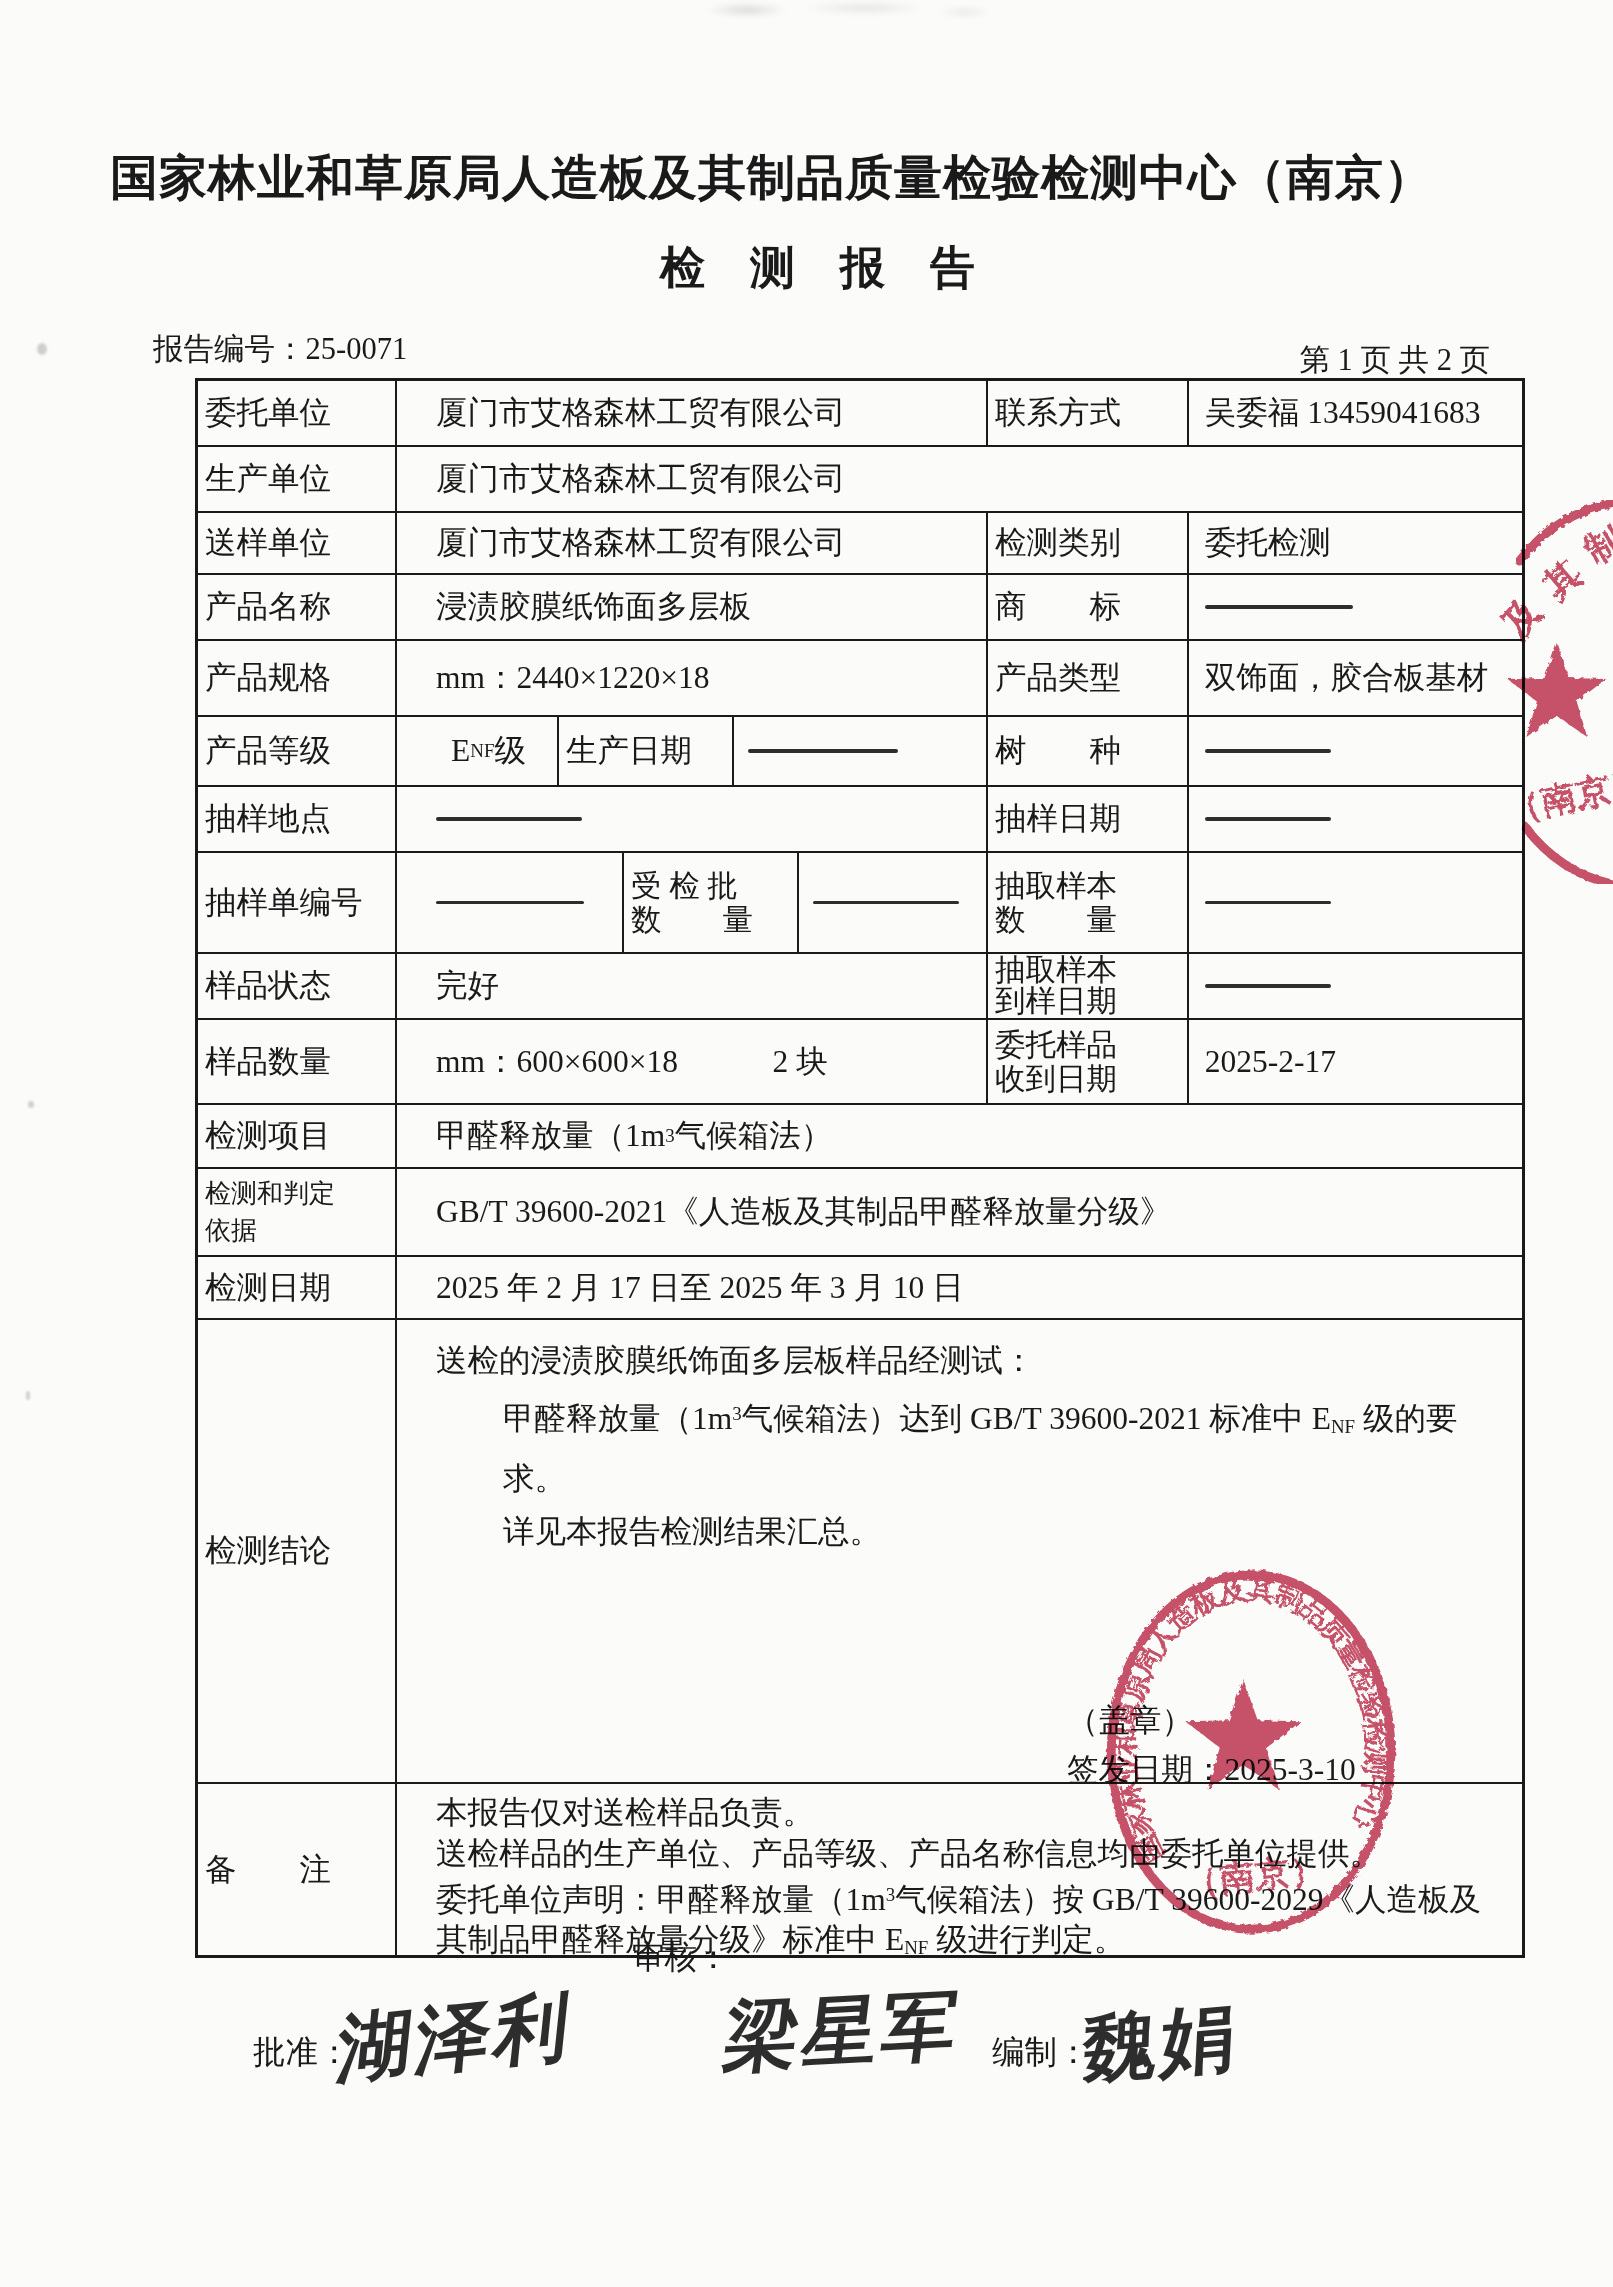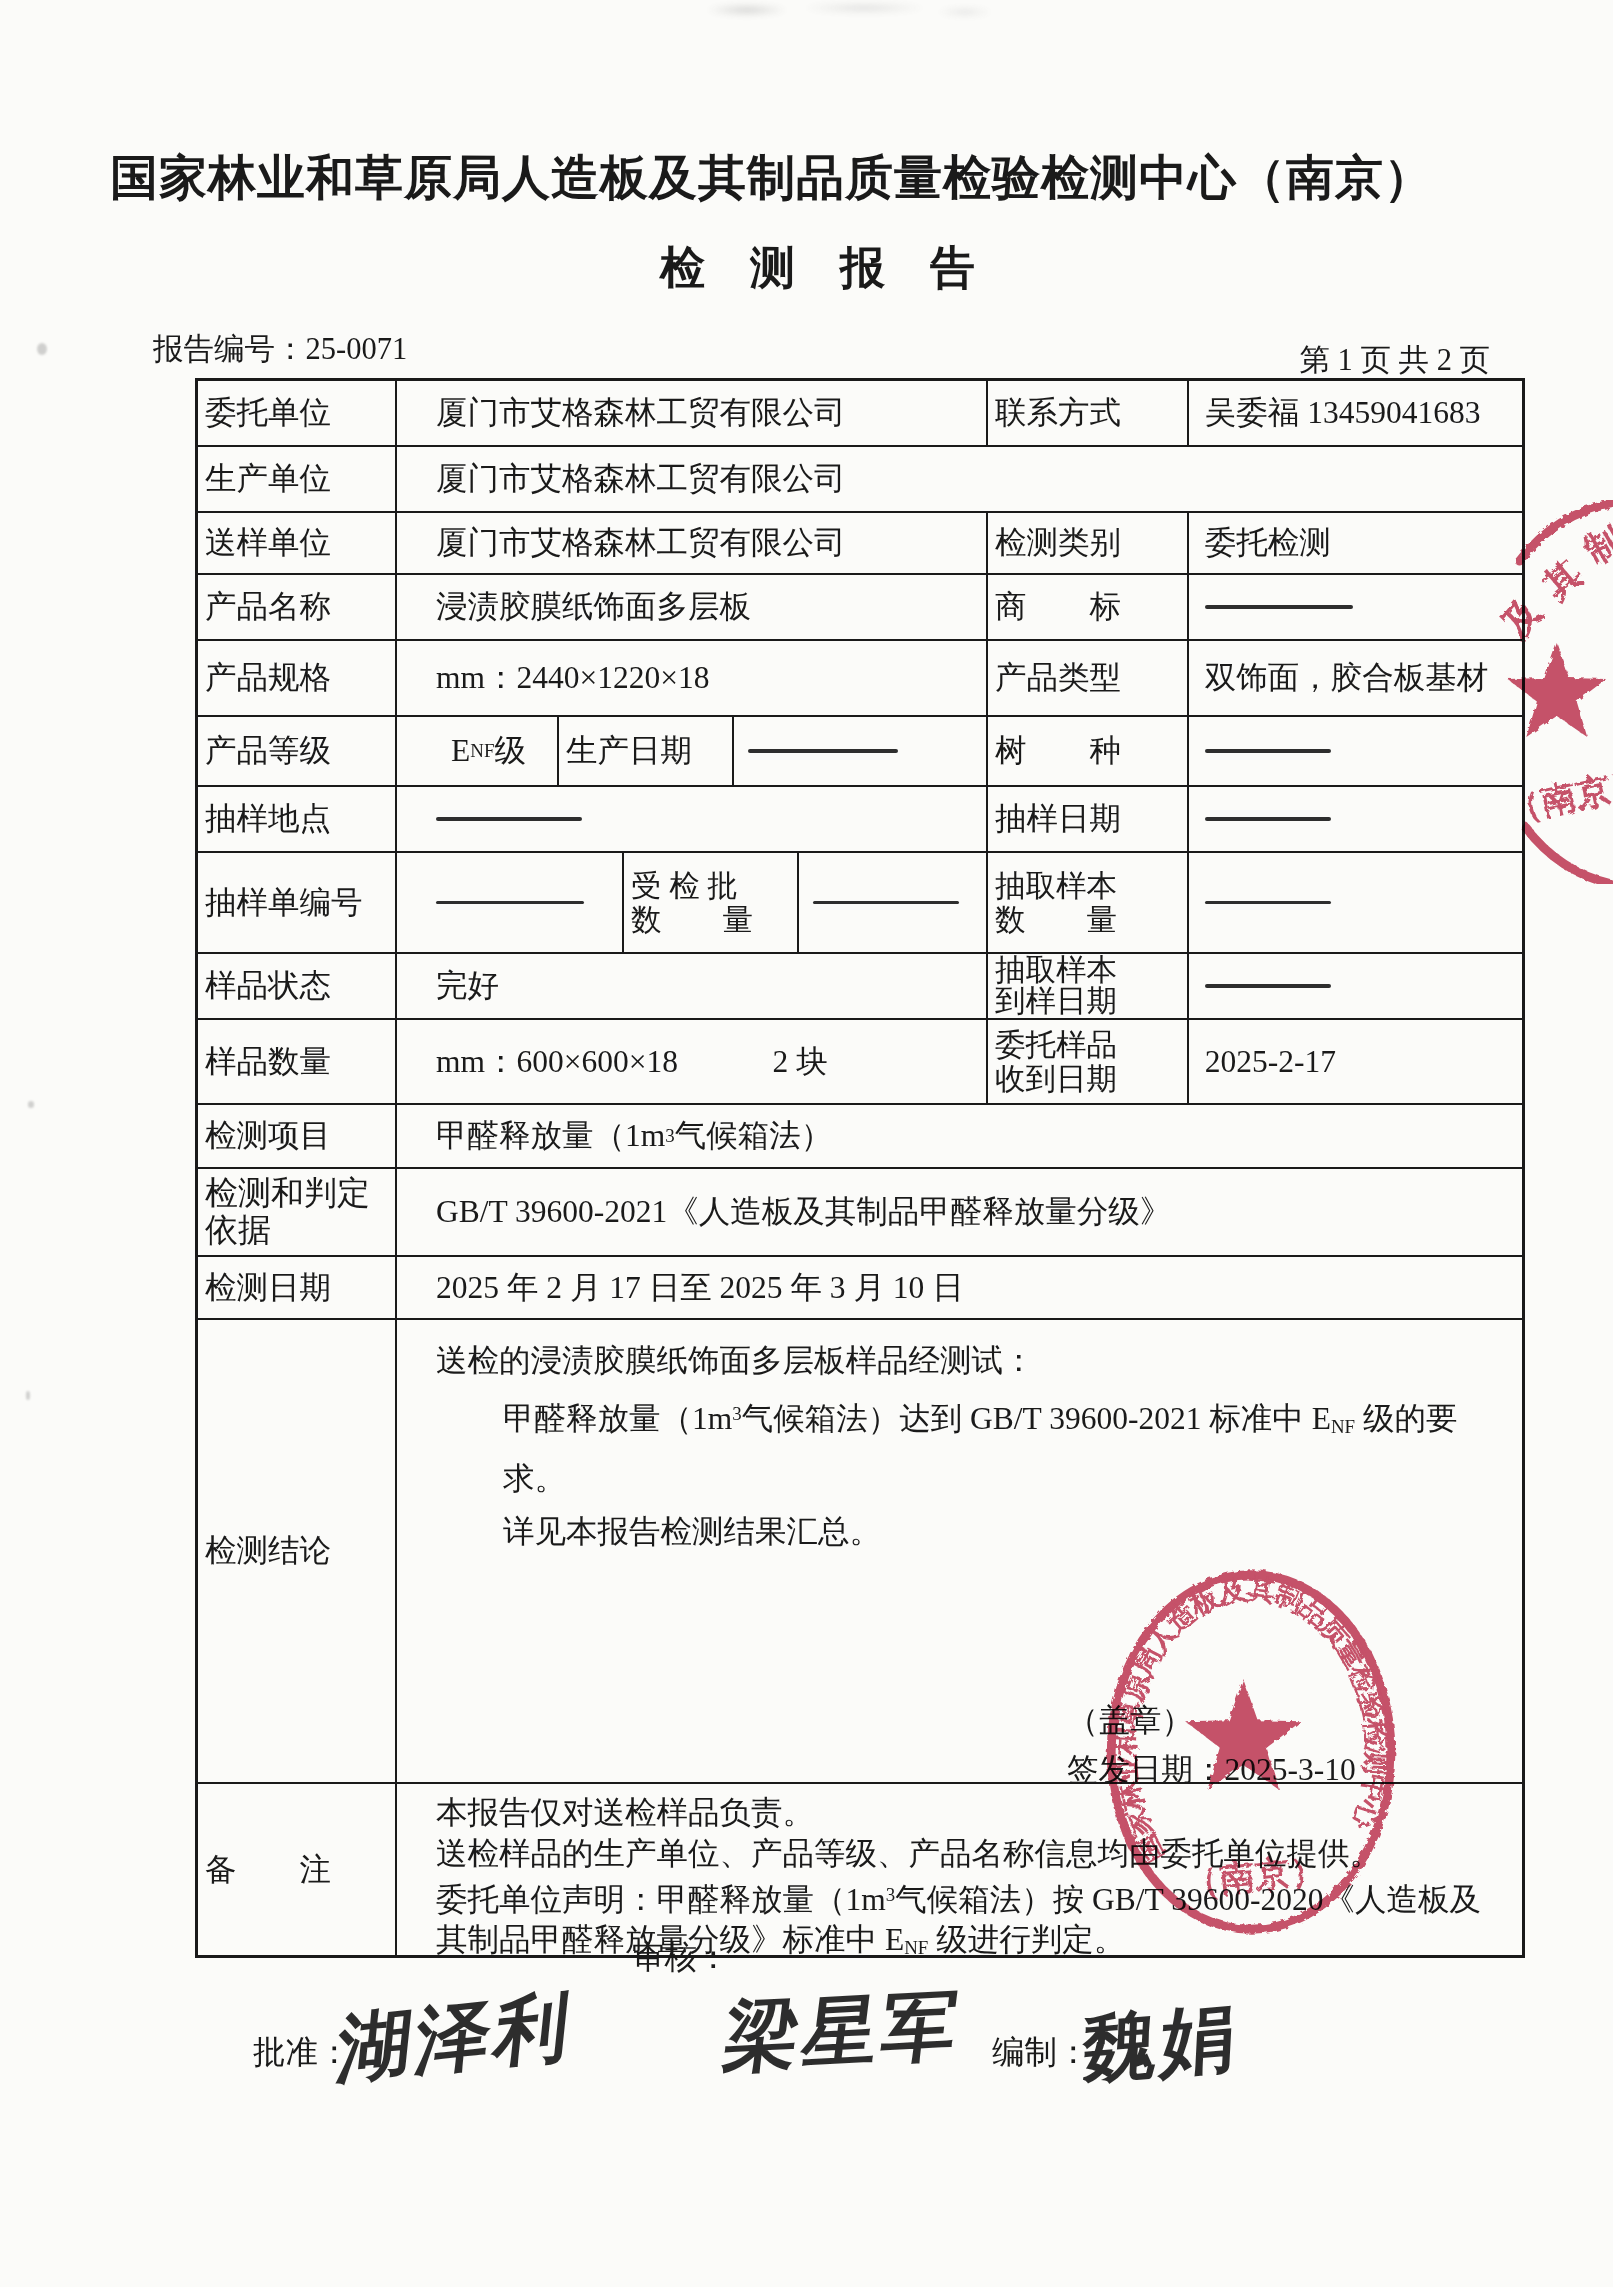--- a/index.html
+++ b/index.html
@@ -215,21 +215,21 @@
       <div class="cell" style="flex:0 0 197px">检测项目</div>
       <div class="cell val grow">
         <span>甲醛释放量（1m</span>
           <sup class="m3">3</sup>
           <span>气候箱法）</span>
       </div>
     </div>
 
     <div class="row" style="height:88px">
       <div class="cell" style="flex:0 0 197px">
-        <span class="lbl2 blk" style="font-size:33px;line-height:37px">
+        <span class="lbl2 blk" style="font-size:26px;line-height:37px">
             <span class="blk">检测和判定</span>
             <span class="blk">依据</span>
           </span>
       </div>
       <div class="cell val grow">GB/T 39600-2021《人造板及其制品甲醛释放量分级》</div>
     </div>
 
     <div class="row" style="height:63px">
       <div class="cell" style="flex:0 0 197px">检测日期</div>
       <div class="cell val grow">2025 年 2 月 17 日至 2025 年 3 月 10 日</div>
@@ -249,21 +249,21 @@
         </div>
       </div>
     </div>
 
     <div class="row" style="height:173px">
       <div class="cell" style="flex:0 0 197px">备　　注</div>
       <div class="cell grow remark">
         <div>本报告仅对送检样品负责。</div>
         <div>送检样品的生产单位、产品等级、产品名称信息均由委托单位提供。</div>
         <div>
-          <span>委托单位声明：甲醛释放量（1m</span><sup class="m3">3</sup><span>气候箱法）按 GB/T 39600-2020《人造板及</span>
+          <span>委托单位声明：甲醛释放量（1m</span><sup class="m3">3</sup><span>气候箱法）按 GB/T 39600-2029《人造板及</span>
         </div>
         <div>
           <span>其制品甲醛释放量分级》标准中 E</span><sub class="nf">NF</sub><span> 级进行判定。</span>
         </div>
       </div>
     </div>
 
   </div>
 
   <div class="sig-label" style="left:253px;top:2031px">批准：</div>

